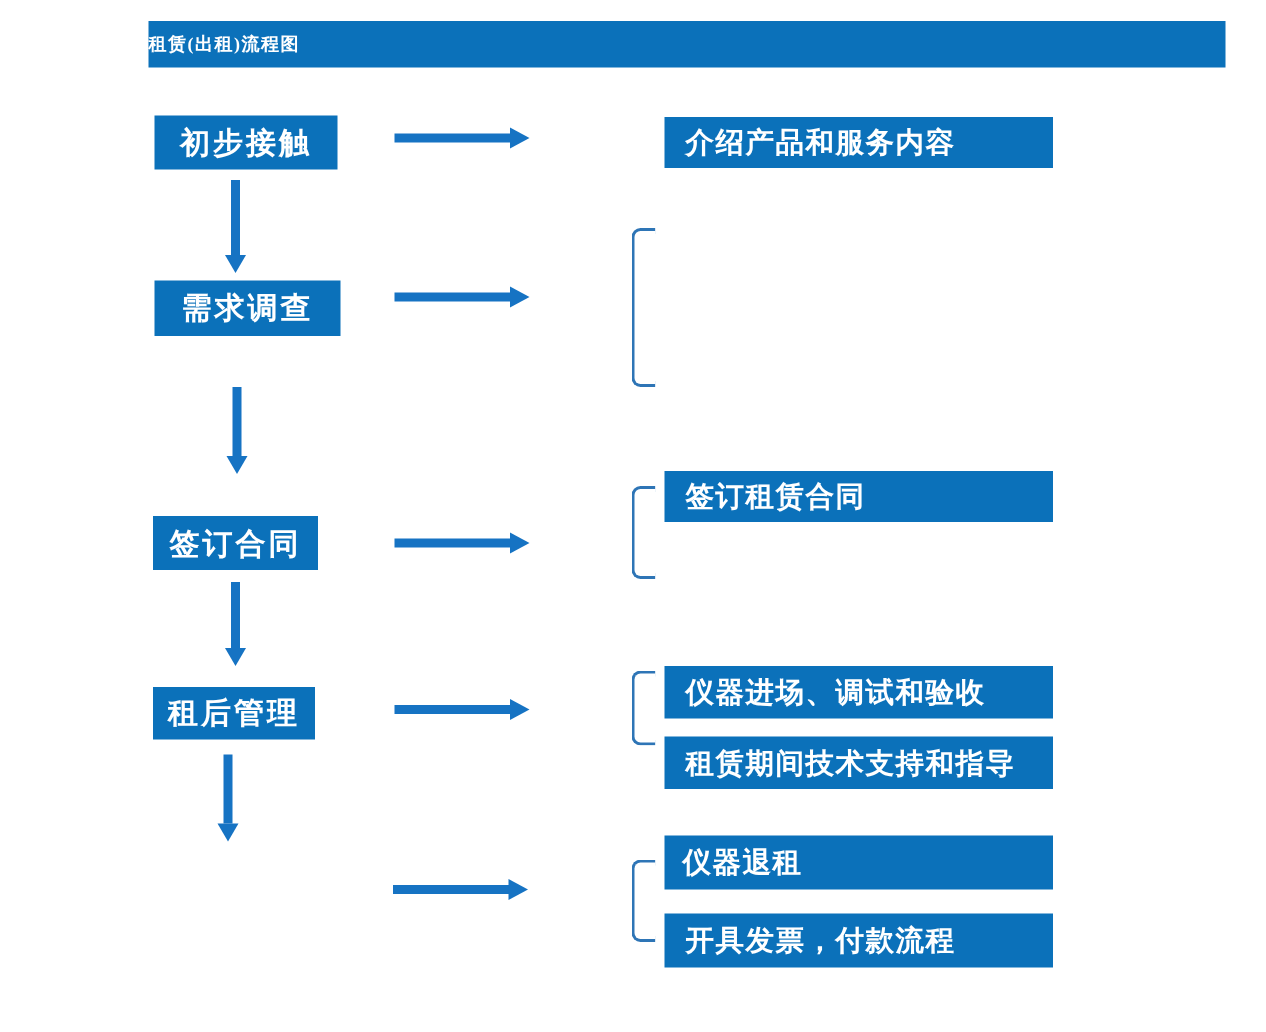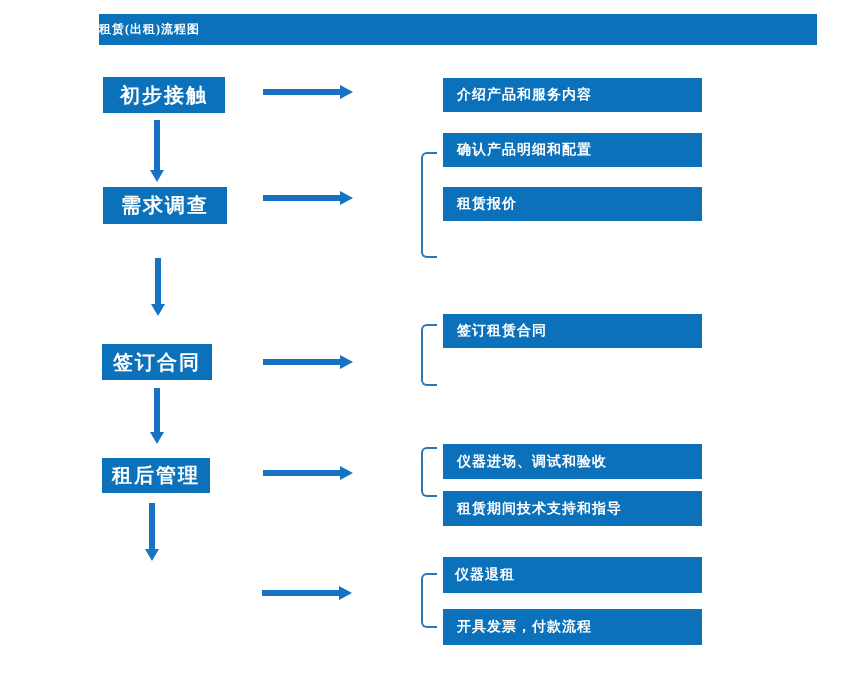--- a/index.html
+++ b/index.html
@@ -27,21 +27,21 @@
   .stage-box{
     position:absolute;background:var(--box);color:var(--text);
     display:flex;align-items:center;justify-content:center;
     font-size:20px;font-weight:bold;letter-spacing:2px;
   }
   .item-box{
     position:absolute;left:443px;width:259px;
     background:var(--box);color:var(--text);
     display:flex;align-items:center;
     padding-left:14px;
-    font-size:14px;font-weight:bold;letter-spacing:1px;
+    font-size:19px;font-weight:bold;letter-spacing:1px;
   }
 
   
   .h-arrow{position:absolute;width:90px;height:14px;}
   .h-arrow .shaft{position:absolute;left:0;top:4px;width:78px;height:6px;background:var(--arrow);}
   .h-arrow .head{
     position:absolute;right:0;top:0;width:0;height:0;
     border-top:7px solid transparent;border-bottom:7px solid transparent;
     border-left:13px solid var(--arrow);
   }
@@ -163,26 +163,20 @@
     </div>
 
   <div class="bracket" id="bracket-2"></div>
   <div class="bracket" id="bracket-3"></div>
   <div class="bracket" id="bracket-4"></div>
   <div class="bracket" id="bracket-5"></div>
 
   <div class="item-box" id="item-1-0">
     <span>介绍产品和服务内容</span>
   </div>
-  <div class="item-box" id="item-2-0">
-    <span>确认产品明细和配置</span>
-  </div>
-  <div class="item-box" id="item-2-1">
-    <span>租赁报价</span>
-  </div>
   <div class="item-box" id="item-3-0">
     <span>签订租赁合同</span>
   </div>
   <div class="item-box" id="item-4-0">
     <span>仪器进场、调试和验收</span>
   </div>
   <div class="item-box" id="item-4-1">
     <span>租赁期间技术支持和指导</span>
   </div>
   <div class="item-box" id="item-5-0">

